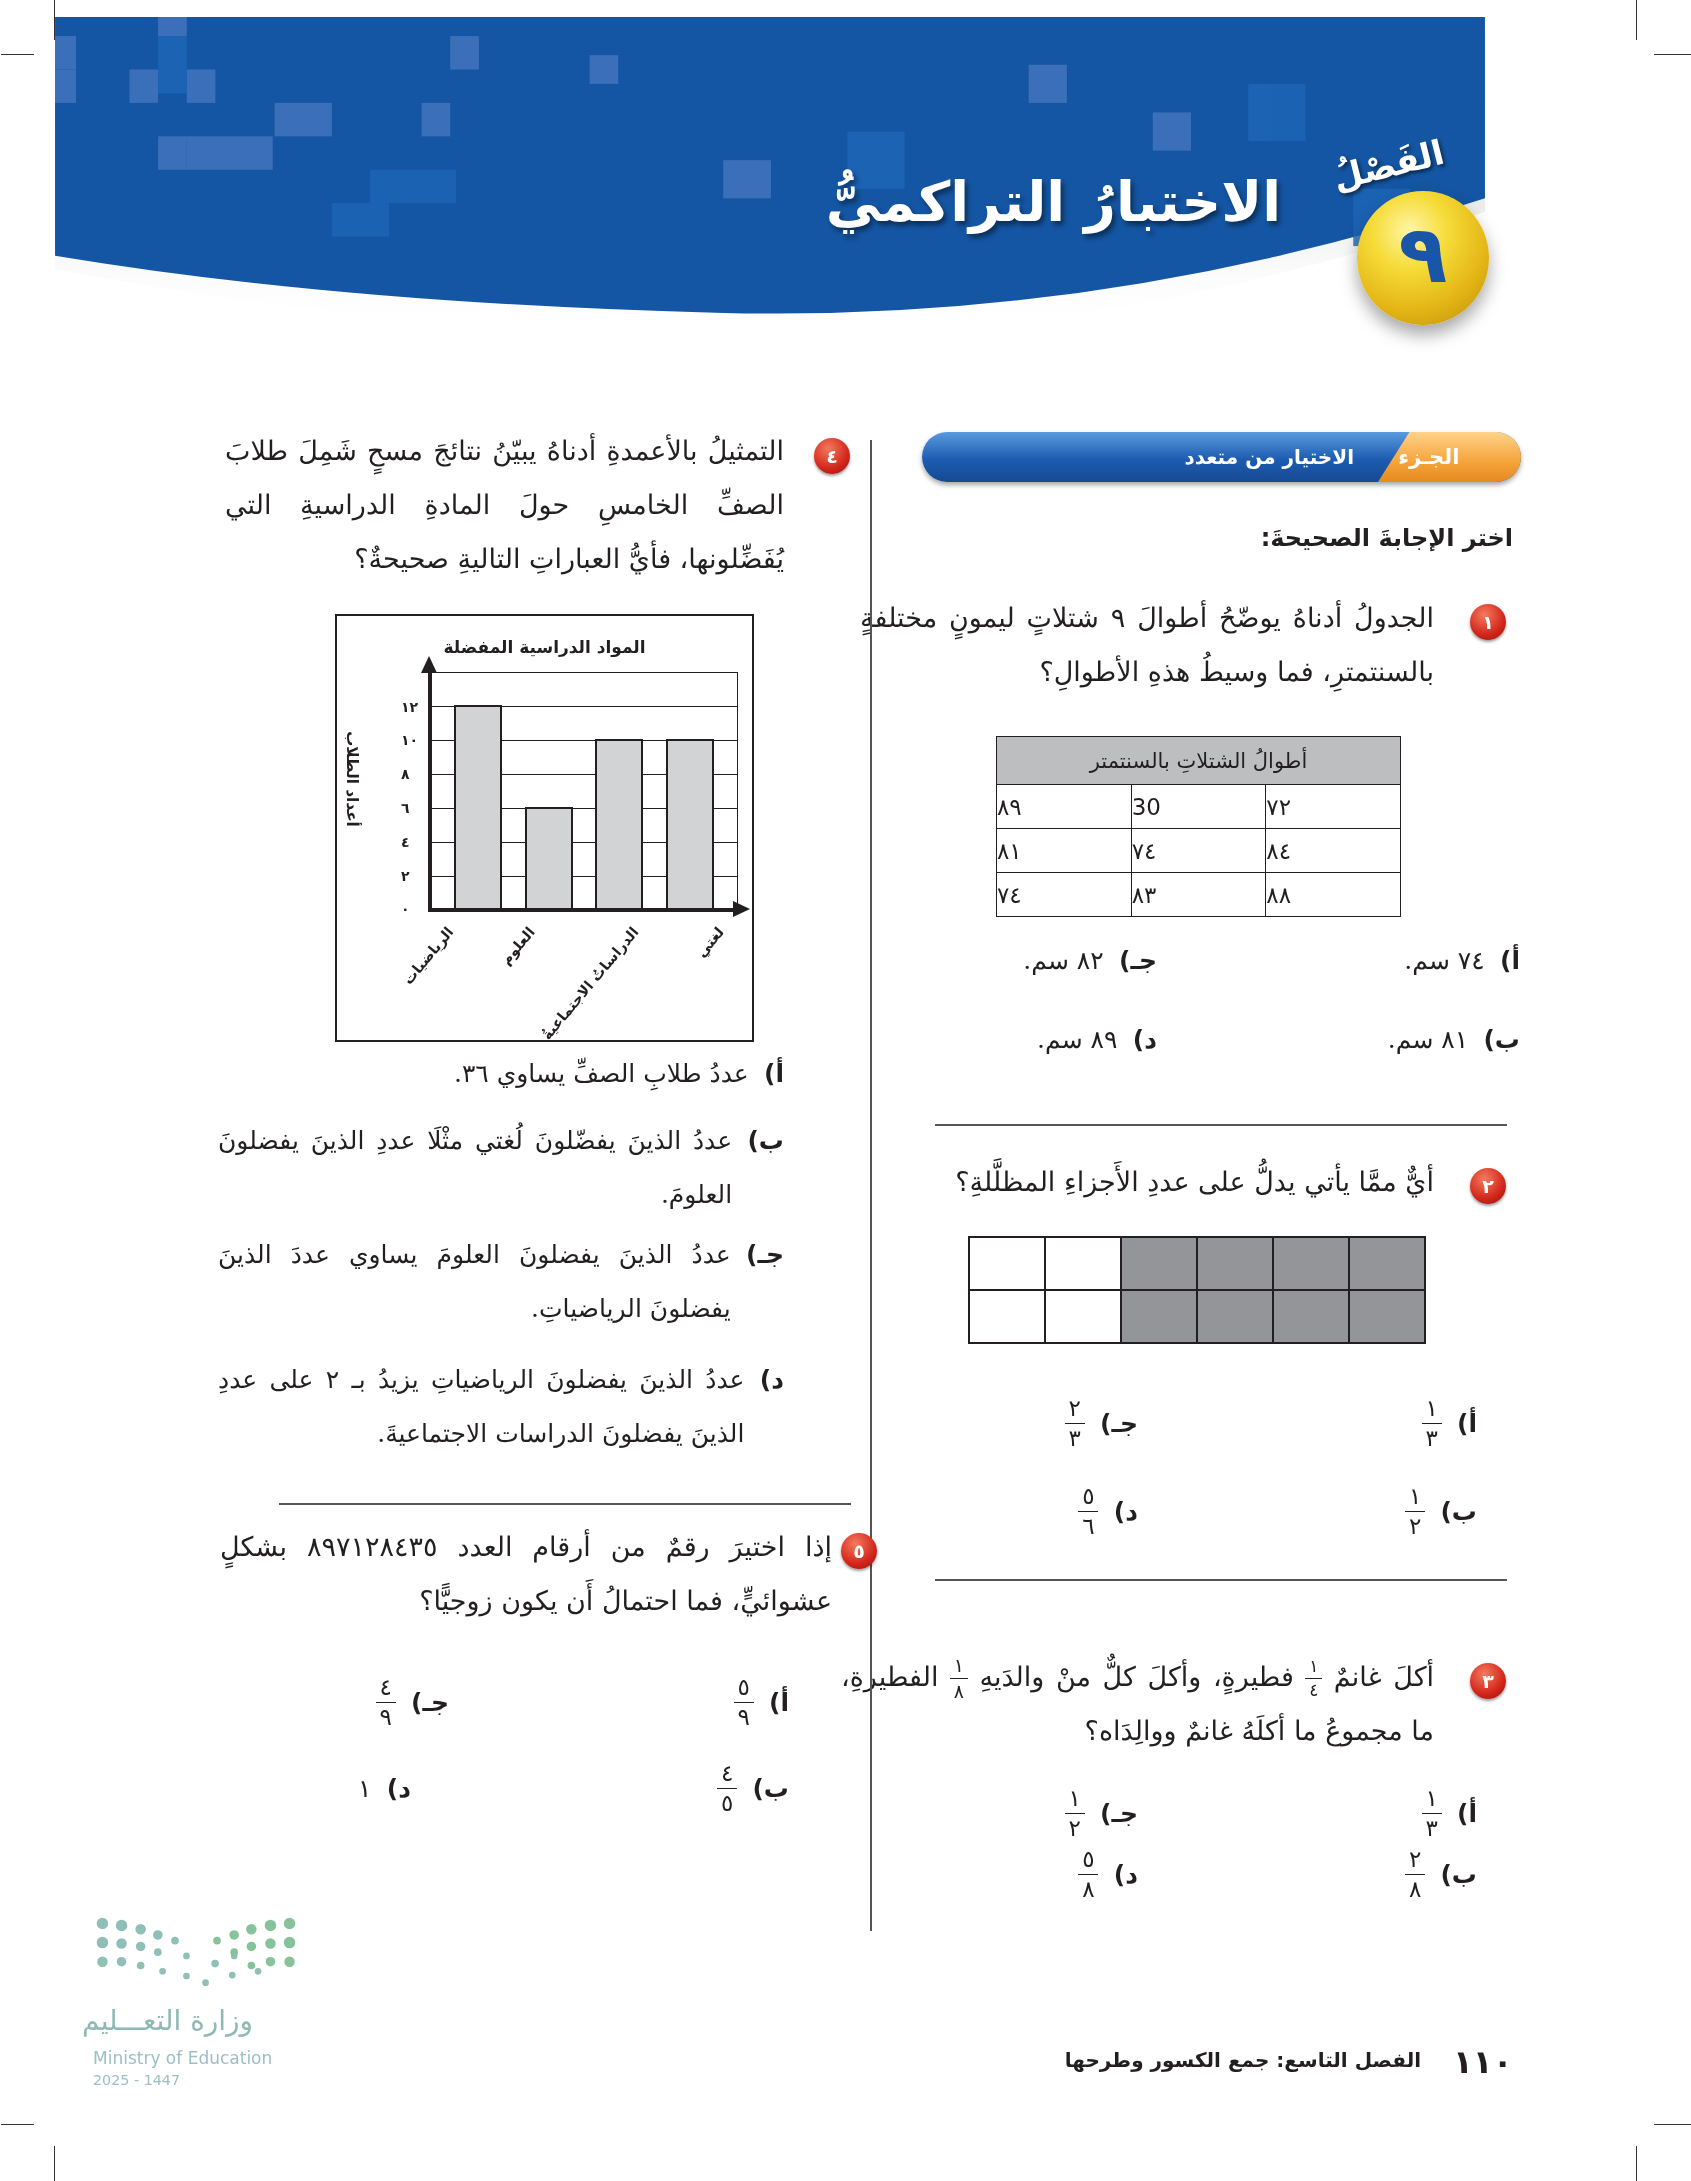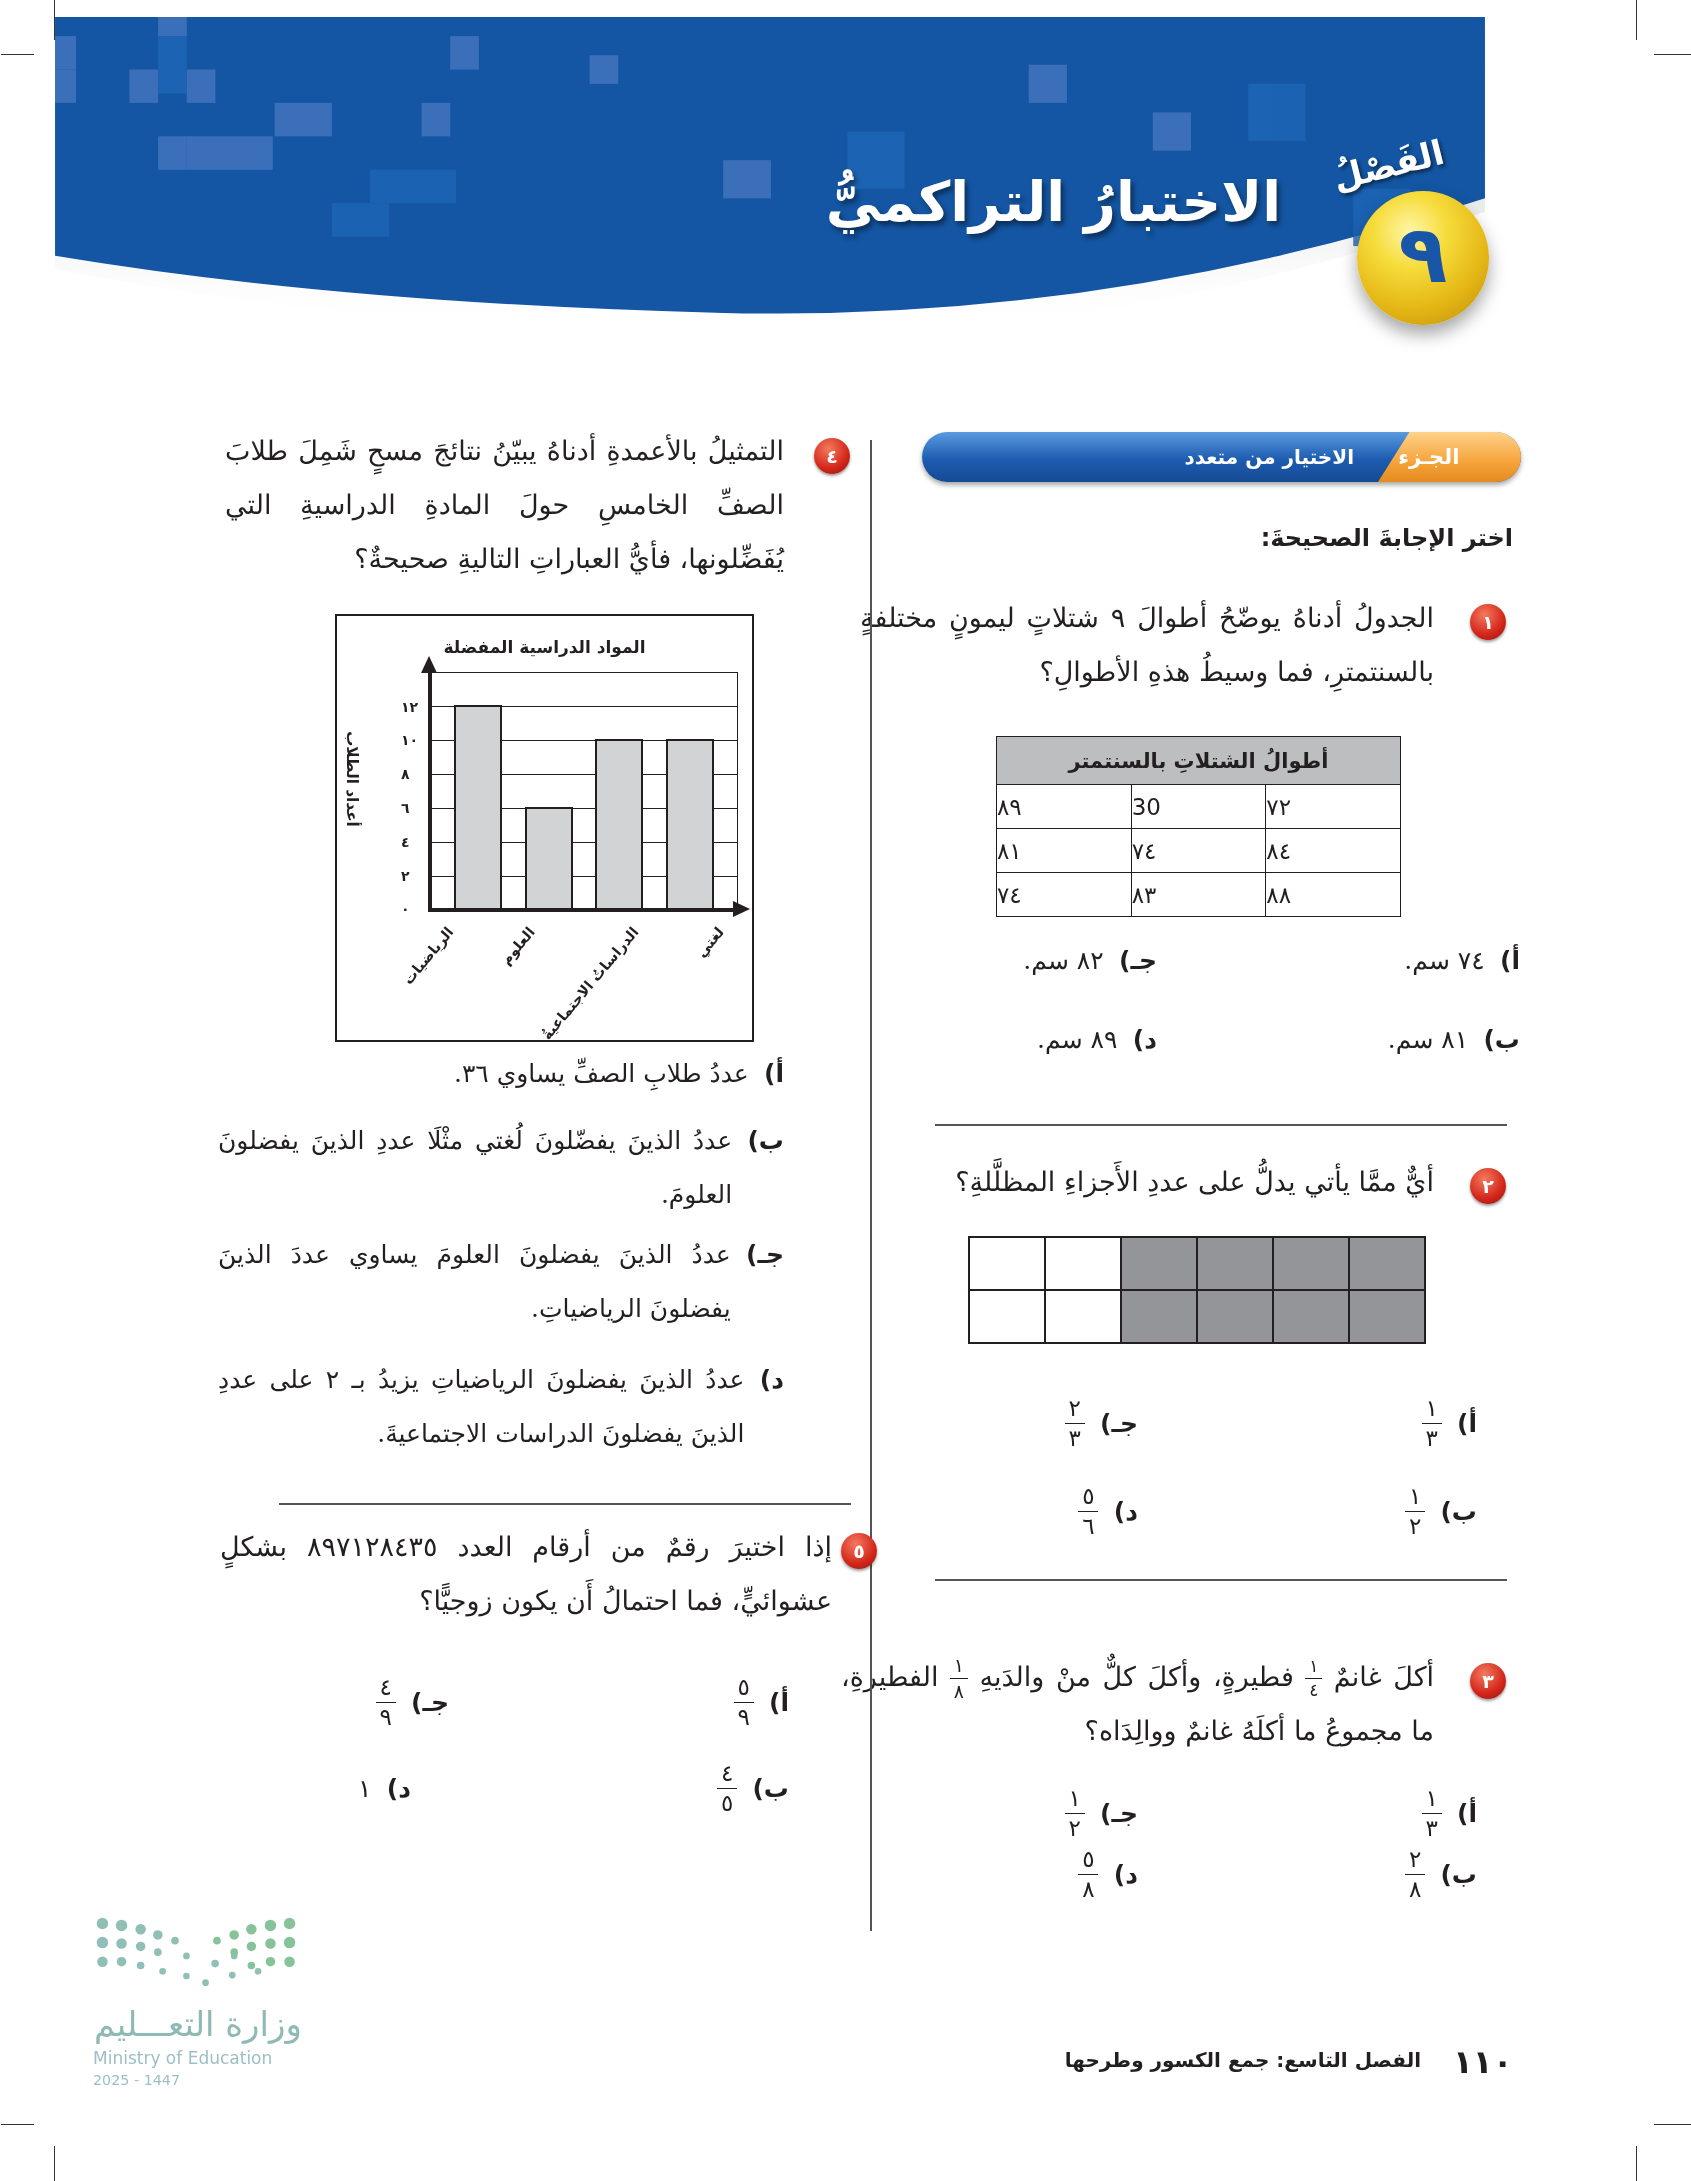--- a/index.html
+++ b/index.html
@@ -44,21 +44,21 @@
   .opt .val { font-family: "DejaVu Serif", serif; }
 
   .frac { display: inline-flex; flex-direction: column; align-items: center; font-family: "DejaVu Sans", sans-serif; font-size: 23px; line-height: 25px; }
   .frac .num { border-bottom: 1.9px solid #231f20; padding: 0 3.8px 1.9px; }
   .frac .den { padding-top: 1.9px; }
 
   .hr { position: absolute; height: 1.9px; background: #555; }
 
   
   .len-table { position: absolute; left: 996px; top: 736px; width: 405px; border-collapse: collapse; }
-  .len-table th { background: #bcbec0; height: 48px; font-size: 21px; font-weight: bold; border: 1.9px solid #231f20; }
+  .len-table th { background: #bcbec0; height: 48px; font-size: 21px; font-weight: normal; border: 1.9px solid #231f20; }
   .len-table td { height: 44px; text-align: left; font-size: 23px; border: 1.9px solid #231f20; width: 33.33%; }
 
   
   .grid-model { position: absolute; left: 968px; top: 1236px; display: grid; grid-template-columns: repeat(6, 76px); grid-template-rows: repeat(2, 53px); border: 1.9px solid #231f20; direction: ltr; }
   .grid-model div { border: 1px solid #231f20; }
   .grid-model .shaded { background: #939598; }
 
   
   .chart-box { position: absolute; left: 335px; top: 614px; width: 419px; height: 428px; border: 2.9px solid #231f20; background: #fff; }
   .chart-title { position: absolute; left: 0; right: 0; top: 21px; text-align: center; font-weight: bold; font-size: 17px; }
@@ -72,21 +72,21 @@
   .axis-x { position: absolute; left: 91px; top: 292px; width: 308px; height: 3.8px; background: #231f20; }
   .arrow-up { position: absolute; left: 84px; top: 40px; width: 0; height: 0; border-left: 8.6px solid transparent; border-right: 8.6px solid transparent; border-bottom: 17px solid #231f20; }
   .arrow-right { position: absolute; left: 396px; top: 285px; width: 0; height: 0; border-top: 8.6px solid transparent; border-bottom: 8.6px solid transparent; border-left: 17px solid #231f20; }
   .xlabel { position: absolute; font-size: 14.3px; font-weight: bold; transform-origin: right top; transform: rotate(-50deg); white-space: nowrap; }
 
   
   .page-num { position: absolute; left: 1453px; top: 2043px; font-size: 32.5px; font-weight: bold; direction: ltr; }
   .footer-chapter { position: absolute; right: 271px; top: 2048px; font-size: 20px; font-weight: bold; white-space: nowrap; text-align: right; }
 
   .moe-logo { position: absolute; left: 91px; top: 1912px; width: 210px; }
-  .moe-ar { position: absolute; left: 94px; top: 2004px; font-size: 34px; color: #8fb9b4; white-space: nowrap; }
+  .moe-ar { position: absolute; left: 82px; top: 2004px; font-size: 28px; color: #8fb9b4; white-space: nowrap; }
   .moe-en { position: absolute; left: 93px; top: 2048px; font-size: 17px; color: #9cbfc4; direction: ltr; white-space: nowrap; }
   .moe-year { position: absolute; left: 93px; top: 2072px; font-size: 14.3px; color: #9cbfc4; direction: ltr; }
 </style>
 </head>
 <body>
 
 <div class="crop" style="left:54px;top:0;width:1px;height:40px;"></div>
 <div class="crop" style="left:0;top:54px;width:34px;height:1px;"></div>
 <div class="crop" style="left:1636px;top:0;width:1px;height:40px;"></div>
 <div class="crop" style="left:1654px;top:54px;width:38px;height:1px;"></div>

